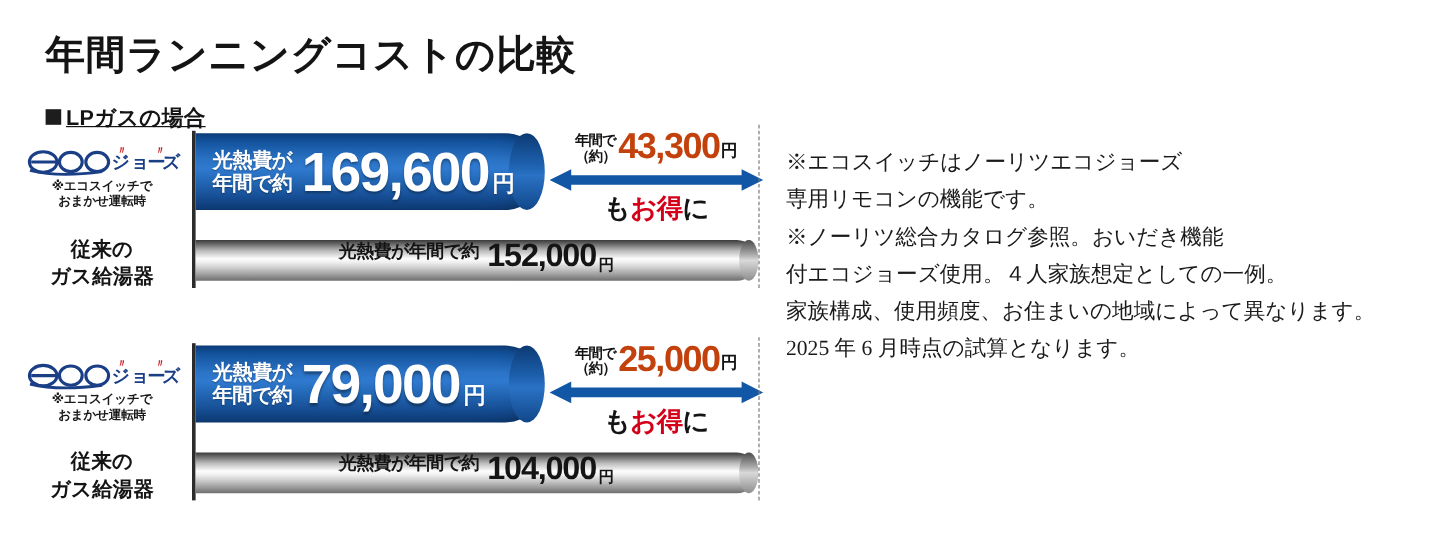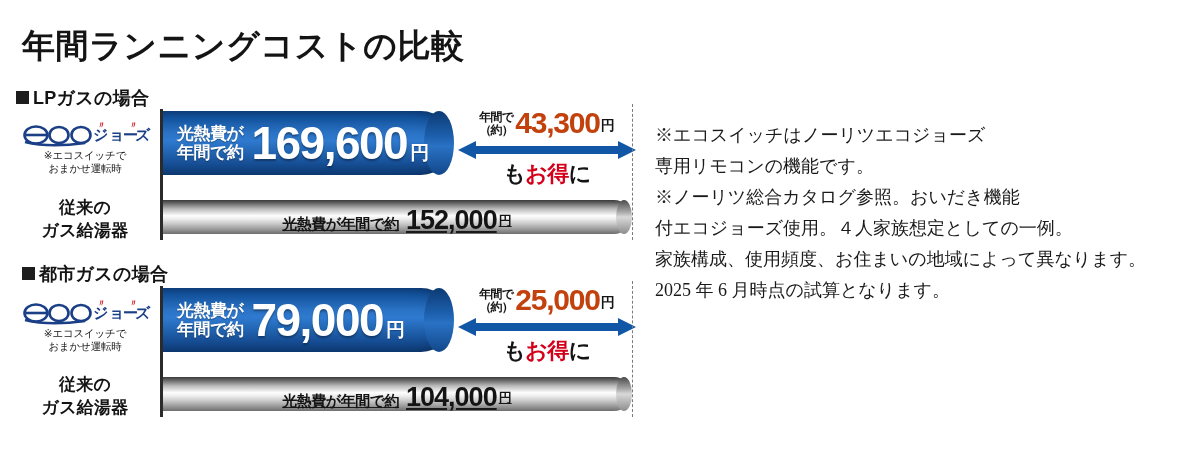--- a/index.html
+++ b/index.html
@@ -5,40 +5,40 @@
   html,body{margin:0;padding:0;}
   body{
     width:1200px;height:450px;background:#ffffff;
     font-family:"Liberation Sans","DejaVu Sans",sans-serif;
     color:#1a1a1a;overflow:hidden;position:relative;
   }
   .page{position:relative;width:1200px;height:450px;}
 
   
   .title{
-    position:absolute;left:22px;top:24px;
+    position:absolute;left:38px;top:24px;
     font-size:33px;font-weight:bold;letter-spacing:0.5px;
     color:#141414;white-space:nowrap;
   }
 
   
   .sec-head{
     position:absolute;font-size:18px;font-weight:bold;color:#141414;
     white-space:nowrap;letter-spacing:0.3px;
   }
   .sec-head .sq{display:inline-block;width:13px;height:13px;background:#1d1d1d;margin-right:4px;}
 
   
   .lbl-block{position:absolute;width:150px;text-align:center;}
   .eco-logo{
     position:relative;width:132px;height:30px;margin:0 auto 1px auto;
   }
   .eco-logo svg{display:block;}
   .eco-note{
-    font-size:10.5px;line-height:13px;color:#1a1a1a;font-weight:normal;
+    font-size:10.5px;line-height:13px;color:#1a1a1a;font-weight:bold;
     letter-spacing:-0.2px;
   }
   .old-label{
     font-size:17px;line-height:23px;color:#141414;font-weight:bold;
     letter-spacing:0.2px;
   }
 
   
   .bar-left-edge{position:absolute;width:3px;background:#2b2b2b;}
 
@@ -79,23 +79,22 @@
       #3a3a3a 0%, #5f5f5f 8%, #b9b9b9 26%, #fdfdfd 46%,
       #efefef 55%, #c9c9c9 70%, #9a9a9a 86%, #6e6e6e 100%);
     overflow:visible;
   }
   .bar-gray::after{
     content:"";position:absolute;right:-1px;top:0;width:16px;height:100%;
     border-radius:50%;
     background:linear-gradient(to bottom,#4a4a4a 0%,#a8a8a8 35%,#d9d9d9 50%,#8d8d8d 100%);
   }
   .bar-gray .inner{
-    position:relative;z-index:3;height:100%;display:flex;align-items:flex-end;
+    position:relative;z-index:3;height:100%;display:flex;align-items:flex-start;
     justify-content:center;
-    text-decoration:underline;
   }
   .gray-small{
     font-size:15px;font-weight:bold;color:#141414;letter-spacing:-0.5px;
     white-space:nowrap;
   }
   .gray-num{
     font-size:27px;font-weight:bold;color:#141414;letter-spacing:-1px;
     margin-left:7px;line-height:27px;
   }
   .gray-yen{
@@ -139,21 +138,21 @@
   }
   .notes div{white-space:nowrap;}
 </style>
 </head>
 <body>
 
 <div class="page">
 
   <div class="title">年間ランニングコストの比較</div>
 
-  <div class="sec-head" style="left:16px;top:86px;">
+  <div class="sec-head" style="left:38px;top:86px;text-decoration:underline;">
     <span class="sq"></span><span>LPガスの場合</span>
   </div>
 
   <div class="bar-left-edge" style="left:160px;top:109px;height:131px;"></div>
 
   <div class="lbl-block" style="left:10px;top:118px;">
     <div class="eco-logo">
       <svg width="132" height="30" viewBox="0 0 132 30" xmlns="http://www.w3.org/2000/svg" aria-hidden="true">
         <g fill="none" stroke="#1a3f87" stroke-width="2.6">
           <ellipse cx="17" cy="17" rx="11.5" ry="8.5"></ellipse>
@@ -217,23 +216,20 @@
         <path d="M0 11 L18 2 L18 7 L160 7 L160 2 L178 11 L160 20 L160 15 L18 15 L18 20 Z" fill="#1157a5"></path>
       </svg>
     </div>
     <div class="saving-bot">
       <span class="blk">も</span><span class="red">お得</span><span class="blk">に</span>
     </div>
   </div>
 
   <div class="dash-line" style="left:632px;top:104px;height:136px;"></div>
 
-  <div class="sec-head" style="left:22px;top:262px;">
-    <span class="sq"></span><span>都市ガスの場合</span>
-  </div>
 
   <div class="bar-left-edge" style="left:160px;top:286px;height:131px;"></div>
 
   <div class="lbl-block" style="left:10px;top:296px;">
     <div class="eco-logo">
       <svg width="132" height="30" viewBox="0 0 132 30" xmlns="http://www.w3.org/2000/svg" aria-hidden="true">
         <g fill="none" stroke="#1a3f87" stroke-width="2.6">
           <ellipse cx="17" cy="17" rx="11.5" ry="8.5"></ellipse>
           <ellipse cx="40" cy="17" rx="9.5" ry="8"></ellipse>
           <ellipse cx="62" cy="17" rx="9.5" ry="8"></ellipse>

